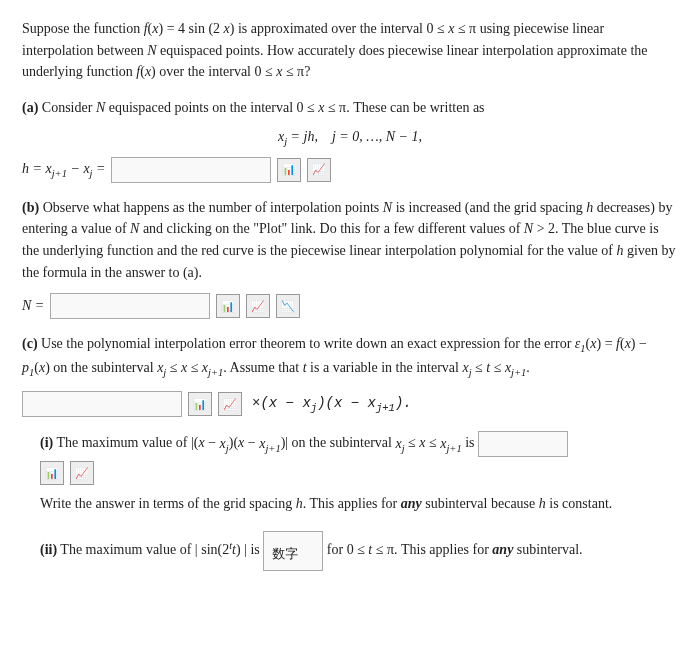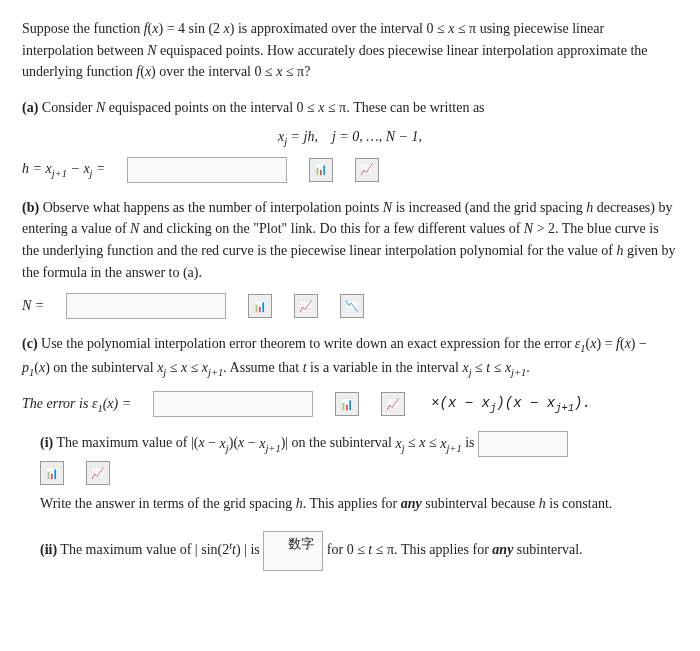--- a/index.html
+++ b/index.html
@@ -17,21 +17,21 @@
     .label { font-weight: bold; }
     .center-block {
       display: flex;
       justify-content: center;
       margin: 10px 0;
       font-style: italic;
     }
     .input-row {
       display: flex;
       align-items: center;
-      gap: 22px;
+      gap: 6px;
       margin: 8px 0 4px 0;
     }
     .math-label { font-style: italic; }
     input[type="text"] {
       border: 1px solid #aaa;
       background: #f9f9f9;
       height: 26px;
       padding: 2px 6px;
       font-size: 13px;
       font-family: Georgia, serif;
@@ -59,25 +59,25 @@
       padding: 2px 6px;
       font-size: 13px;
       background: #f9f9f9;
       vertical-align: middle;
     }
     .kanji-box {
       border: 1px solid #aaa;
       display: inline-block;
       min-width: 60px;
       height: 40px;
-      padding: 2px 8px;
+      padding: 12px 8px;
       font-size: 13px;
       background: #f9f9f9;
       vertical-align: middle;
-      text-align: right;
+      text-align: left;
     }
     .any-italic { font-style: italic; font-weight: bold; }
     sup { font-size: 0.75em; vertical-align: super; }
     sub { font-size: 0.75em; vertical-align: sub; }
     .math { font-style: italic; }
   </style>
 </head>
 <body>
 
 <div class="section">
@@ -119,21 +119,20 @@
     <span class="icon-btn" title="Extra">📉</span>
   </div>
 </div>
 
 <div class="section">
   <p>
     <span class="label">(c)</span>
     Use the polynomial interpolation error theorem to write down an exact expression for the error <span class="math">ε<sub>1</sub></span>(<span class="math">x</span>) = <span class="math">f</span>(<span class="math">x</span>) − <span class="math">p<sub>1</sub></span>(<span class="math">x</span>) on the subinterval <span class="math">x<sub>j</sub></span> ≤ <span class="math">x</span> ≤ <span class="math">x<sub>j+1</sub></span>. Assume that <span class="math">t</span> is a variable in the interval <span class="math">x<sub>j</sub></span> ≤ <span class="math">t</span> ≤ <span class="math">x<sub>j+1</sub></span>.
   </p>
   <div class="input-row" style="margin-top:10px;">
-    <span class="math-label">The error is <span class="math">ε<sub>1</sub></span>(<span class="math">x</span>) =</span>
     <input type="text" class="medium" value="" placeholder="" style="">
     <span class="icon-btn" title="Graph">📊</span>
     <span class="icon-btn" title="Plot">📈</span>
     <span class="math-label" style="margin-left:4px;font-family:Liberation Mono, monospace;">×(<span class="math">x</span> − <span class="math">x<sub>j</sub></span>)(<span class="math">x</span> − <span class="math">x<sub>j+1</sub></span>).</span>
   </div>
 </div>
 
 <div class="section">
 
   <div class="sub-section" style="margin-top:12px;">

